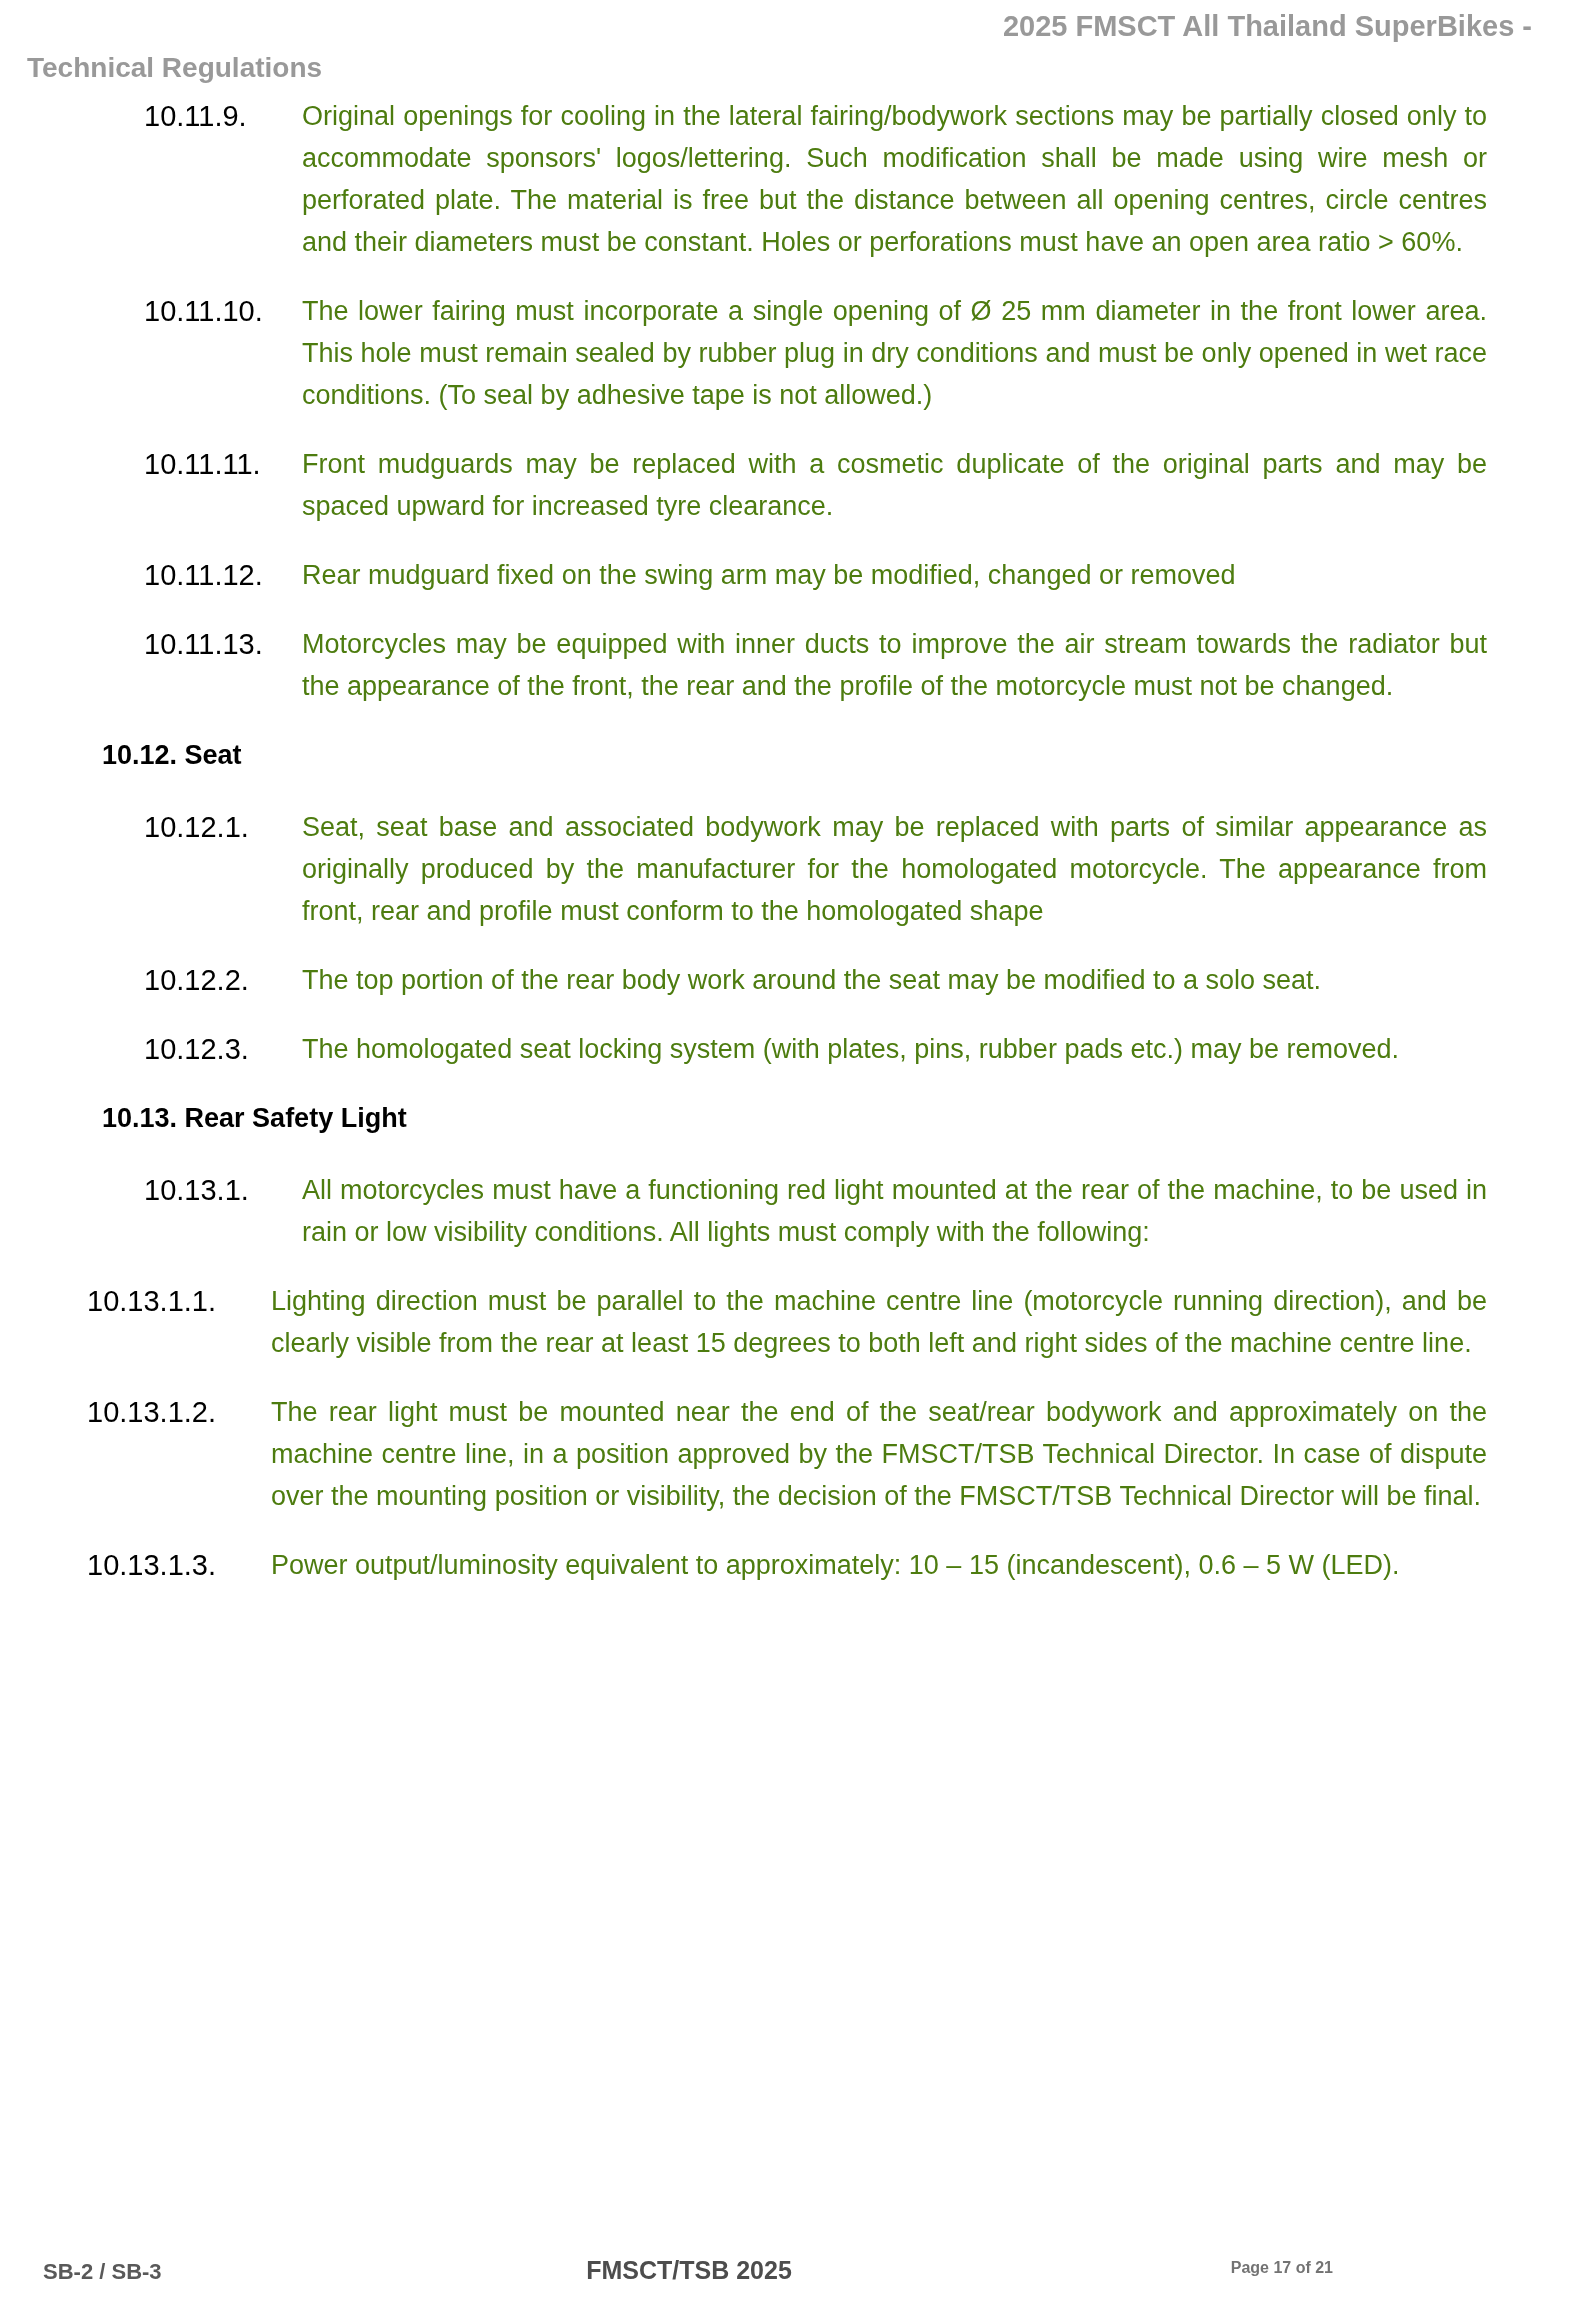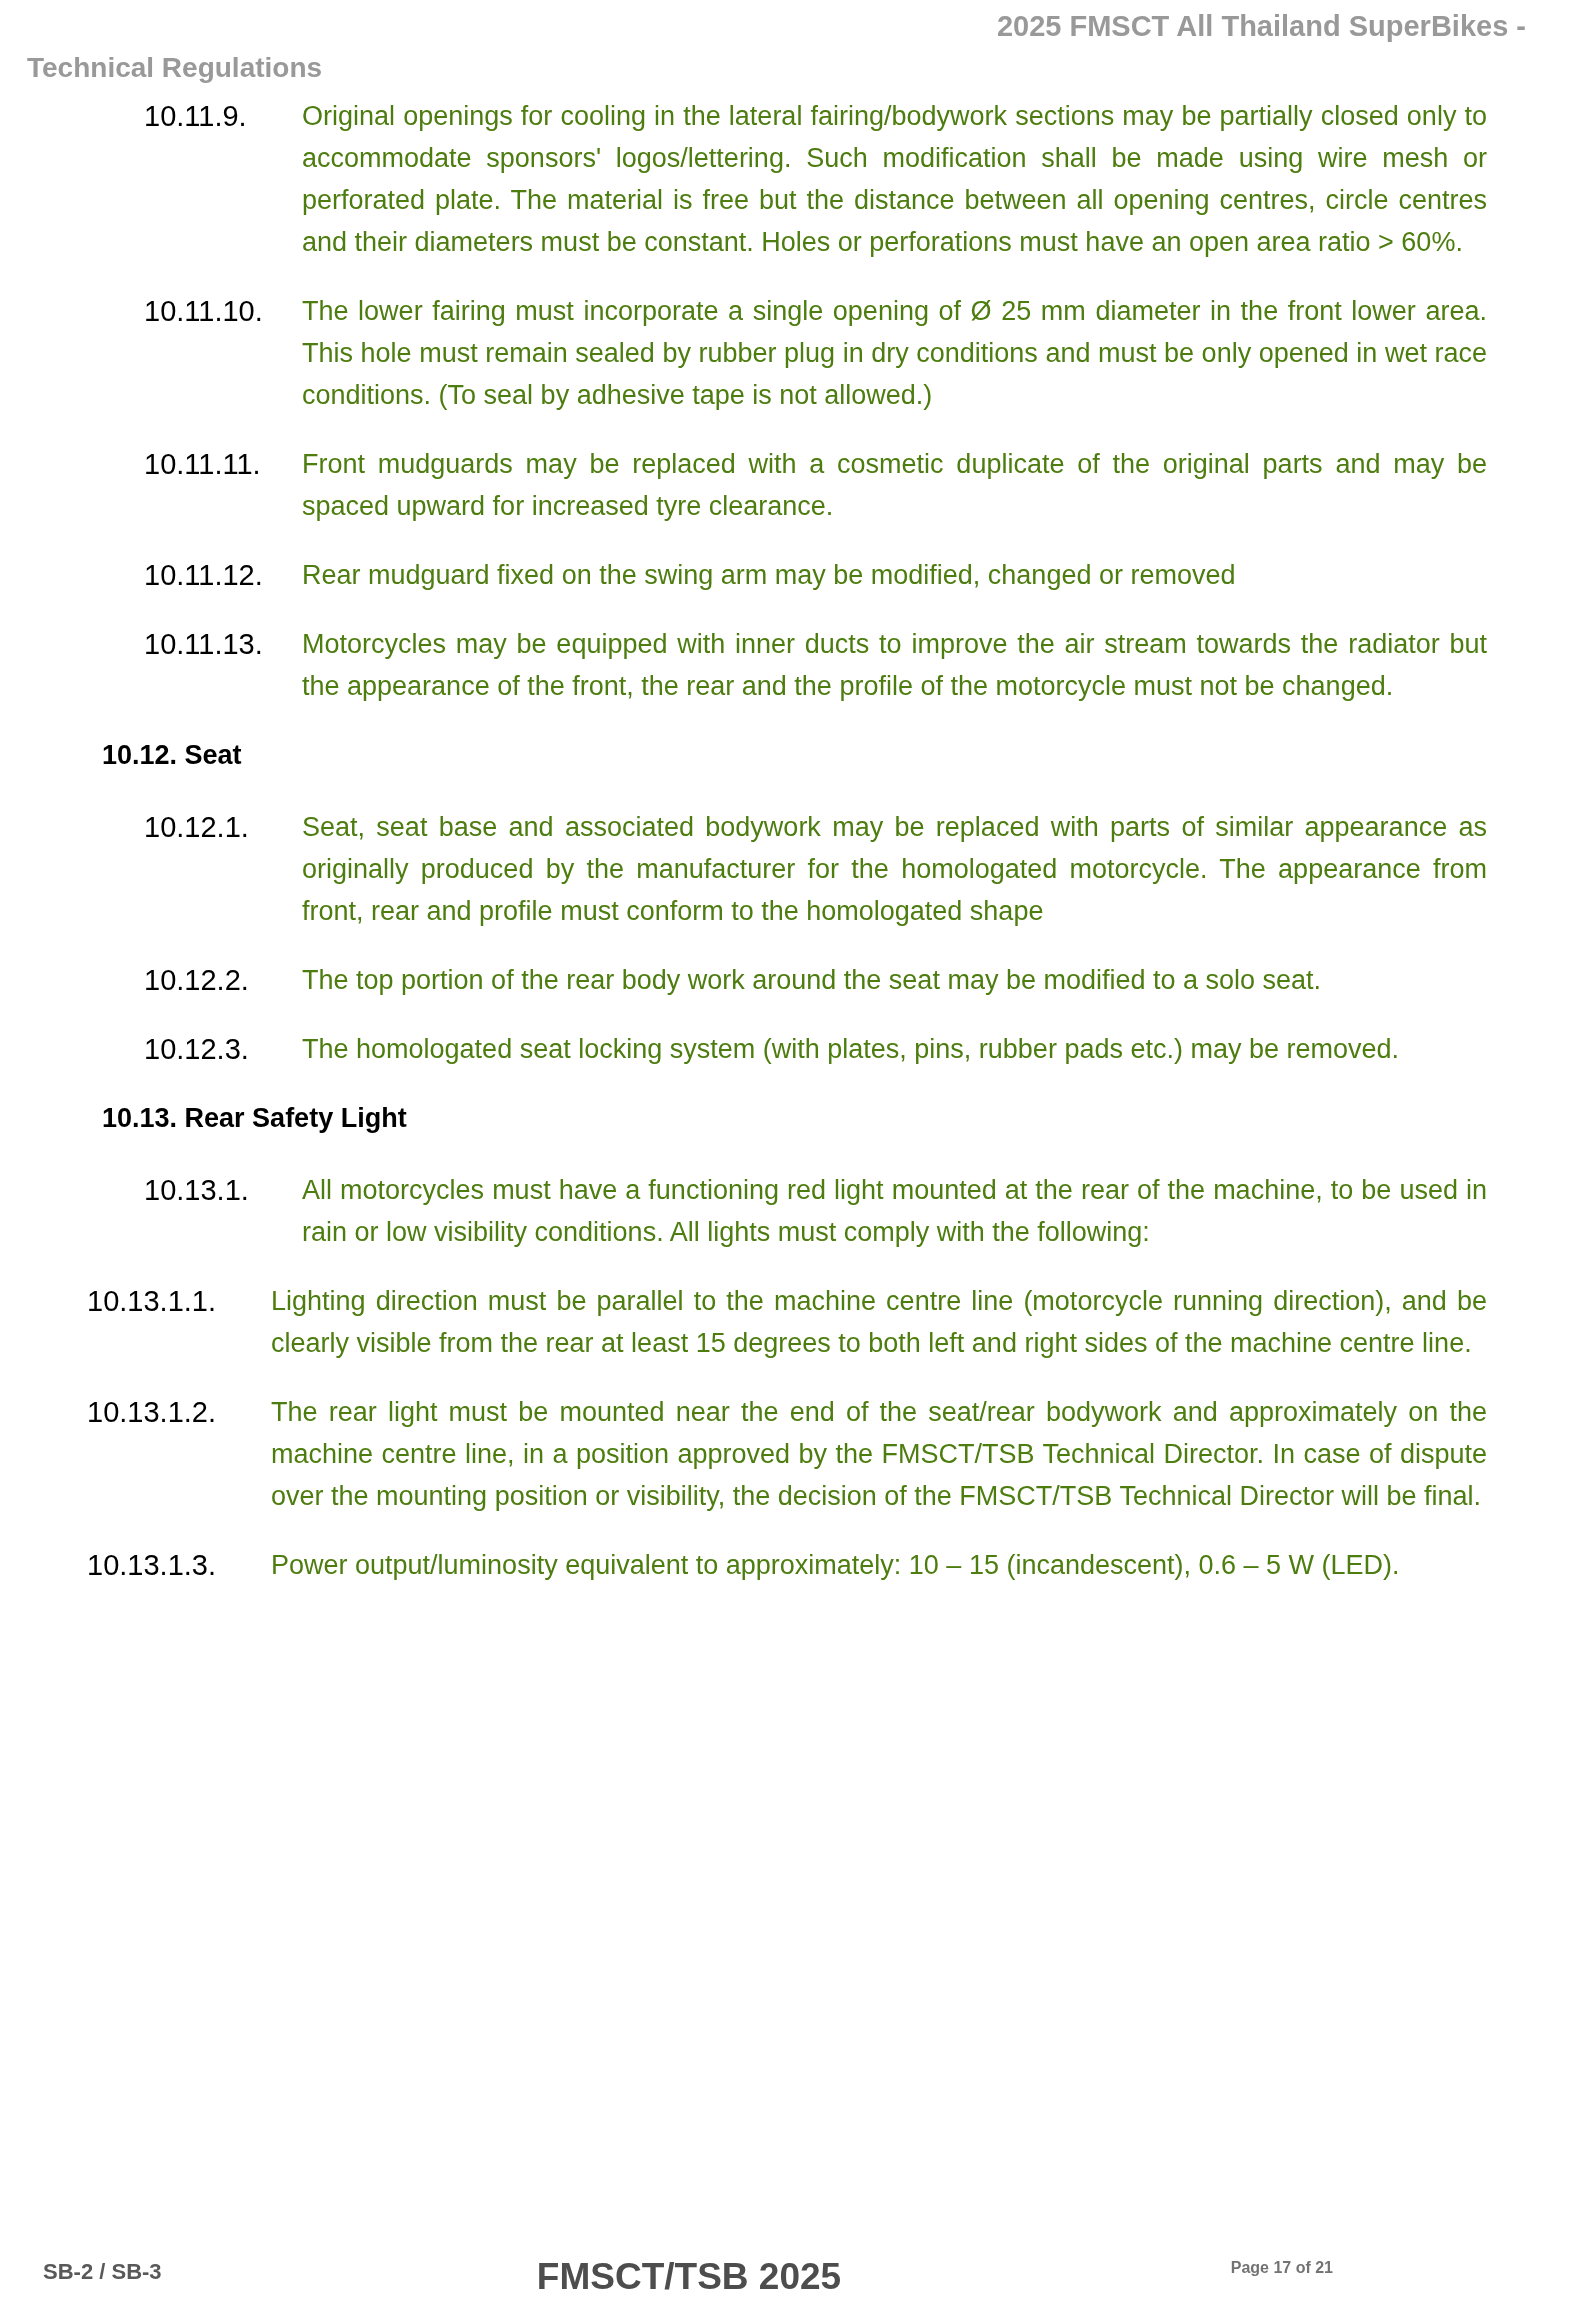--- a/index.html
+++ b/index.html
@@ -21,21 +21,21 @@
   .header {
     position: absolute;
     top: 0px;
     left: 0px;
     width: 1573px;
     height: 101px;
   }
   .header-line-right {
     position: absolute;
     top: 10px;
-    left: 6px;
+    left: 12px;
     width: 1520px;
     text-align: right;
     font-size: 29px;
     font-weight: bold;
     color: #999999;
     letter-spacing: 0px;
     white-space: nowrap;
   }
   .header-line-left {
     position: absolute;
@@ -116,21 +116,21 @@
     font-weight: bold;
     color: #595959;
     white-space: nowrap;
   }
   .footer-center {
     position: absolute;
     left: 0;
     right: 0;
     top: 0px;
     text-align: center;
-    font-size: 37px;
+    font-size: 25px;
     font-weight: bold;
     color: #4d4d4d;
     white-space: nowrap;
   }
   .footer-right {
     position: absolute;
     right: 45px;
     top: 2.9px;
     font-size: 16px;
     font-weight: bold;

